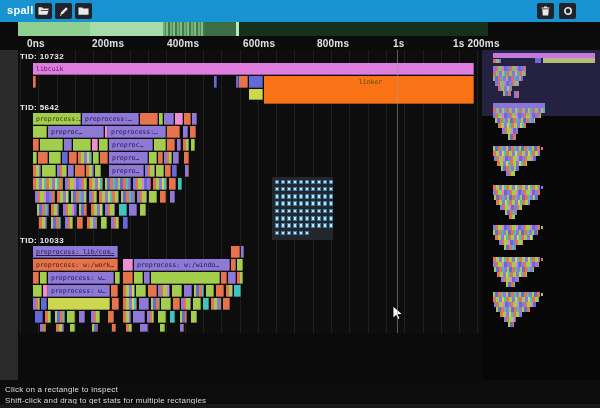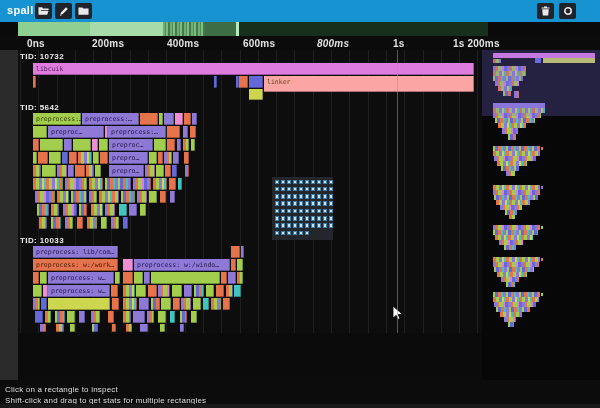--- a/index.html
+++ b/index.html
@@ -75,21 +75,21 @@
       <div class="seg ng" style="left: 163px; width: 42px;"></div>
       <div class="seg" style="left: 205px; width: 31px; background: rgb(61, 109, 69);"></div>
       <div class="seg" style="left: 236px; width: 3px; background: rgb(185, 232, 187);"></div>
       <div class="seg" style="left: 239px; width: 249px; background: rgb(22, 48, 28);"></div>
     </div>
   <div class="ruler" id="ruler">
       <div class="ruler-label" style="left: 27px;">0ns</div>
       <div class="ruler-label" style="left: 92px;">200ms</div>
       <div class="ruler-label" style="left: 167px;">400ms</div>
       <div class="ruler-label" style="left: 243px;">600ms</div>
-      <div class="ruler-label" style="left: 317px; font-style: italic;">800ms</div>
+      <div class="ruler-label" style="left: 317px;">800ms</div>
       <div class="ruler-label" style="left: 393px;">1s</div>
       <div class="ruler-label" style="left: 453px;">1s 200ms</div>
     </div>
   <div class="left-margin"></div>
   <div class="flame" id="flame"></div>
   <div class="minimap" id="minimap"></div>
   <div class="statusbar">
     <div class="status-line" style="top:16px">Shift-click and drag to get stats for multiple rectangles</div>
     <div class="status-line" style="top:5px">Click on a rectangle to inspect</div>
   </div>
@@ -99,21 +99,21 @@
       <path d="M1 1 L1 13 L4.2 10.4 L6 14.5 L8 13.6 L6.2 9.6 L10.5 9.3 Z" fill="#fff" stroke="#000" stroke-width="0.8"></path>
     </svg>
   </div>
 <div class="tid-label" style="left: 20px; top: 52px;">TID: 10732</div>
     <div class="bar" style="left: 33px; top: 63px; width: 441px; height: 12px; background: rgb(223, 125, 222); color: rgb(90, 28, 94);">libcuik</div>
     <div class="bar" style="left: 33px; top: 76px; width: 2px; height: 12px; background: rgb(229, 116, 77);"></div>
     <div class="bar" style="left: 214px; top: 76px; width: 2px; height: 12px; background: rgb(101, 105, 216);"></div>
     <div class="bar" style="left: 236px; top: 76px; width: 2px; height: 12px; background: rgb(101, 105, 216);"></div>
     <div class="bar" style="left: 239px; top: 76px; width: 9px; height: 12px; background: rgb(229, 116, 77);"></div>
     <div class="bar" style="left: 249px; top: 76px; width: 14px; height: 12px; background: rgb(101, 105, 216);"></div>
-    <div class="bar" style="left: 264px; top: 76px; width: 210px; height: 16px; background: #fca5a5; color: rgb(78, 80, 16);">linker</div>
+    <div class="bar" style="left: 264px; top: 76px; width: 210px; height: 28px; background: #f97316; color: rgb(78, 80, 16); text-align: center;">linker</div>
     <div class="bar" style="left: 249px; top: 89px; width: 14px; height: 11px; background: rgb(204, 214, 79);"></div>
     <div class="tid-label" style="left: 20px; top: 103px;">TID: 5642</div>
     <div class="bar" style="left: 33px; top: 113px; width: 48px; height: 12px; background: rgb(163, 205, 76); color: rgb(51, 64, 12);">preprocess:…</div>
     <div class="bar" style="left: 82px; top: 113px; width: 57px; height: 12px; background: rgb(143, 121, 214); color: rgb(36, 26, 78);">preprocess:…</div>
     <div class="bar" style="left: 140px; top: 113px; width: 18px; height: 12px; background: rgb(229, 116, 77);"></div>
     <div class="bar" style="left: 159px; top: 113px; width: 4px; height: 12px; background: rgb(163, 205, 76);"></div>
     <div class="bar" style="left: 164px; top: 113px; width: 10px; height: 12px; background: rgb(143, 121, 214);"></div>
     <div class="bar" style="left: 175px; top: 113px; width: 8px; height: 12px; background: rgb(238, 143, 211);"></div>
     <div class="bar" style="left: 184px; top: 113px; width: 7px; height: 12px; background: rgb(229, 116, 77);"></div>
     <div class="bar" style="left: 192px; top: 113px; width: 5px; height: 12px; background: rgb(143, 121, 214);"></div>
@@ -192,21 +192,21 @@
     <div class="bar" style="left: 140px; top: 204px; width: 6px; height: 12px; background: rgb(163, 205, 76);"></div>
     <div class="bar da" style="left: 39px; top: 217px; width: 8px; height: 12px;"></div>
     <div class="bar dc" style="left: 51px; top: 217px; width: 10px; height: 12px;"></div>
     <div class="bar db" style="left: 65px; top: 217px; width: 8px; height: 12px;"></div>
     <div class="bar" style="left: 77px; top: 217px; width: 6px; height: 12px; background: rgb(229, 116, 77);"></div>
     <div class="bar da" style="left: 87px; top: 217px; width: 10px; height: 12px;"></div>
     <div class="bar" style="left: 101px; top: 217px; width: 6px; height: 12px; background: rgb(163, 205, 76);"></div>
     <div class="bar db" style="left: 111px; top: 217px; width: 8px; height: 12px;"></div>
     <div class="bar" style="left: 123px; top: 217px; width: 5px; height: 12px; background: rgb(101, 105, 216);"></div>
     <div class="tid-label" style="left: 20px; top: 236px;">TID: 10033</div>
-    <div class="bar" style="left: 33px; top: 246px; width: 85px; height: 12px; background: rgb(143, 121, 214); color: rgb(36, 26, 78);">preprocess: lib/com…</div>
+    <div class="bar" style="left: 33px; top: 246px; width: 85px; height: 12px; background: rgb(143, 121, 214); color: rgb(36, 26, 78); text-decoration: underline;">preprocess: lib/com…</div>
     <div class="bar" style="left: 231px; top: 246px; width: 9px; height: 12px; background: rgb(229, 116, 77);"></div>
     <div class="bar" style="left: 241px; top: 246px; width: 3px; height: 12px; background: rgb(143, 121, 214);"></div>
     <div class="bar" style="left: 33px; top: 259px; width: 85px; height: 12px; background: rgb(229, 116, 77); color: rgb(74, 28, 8);">preprocess: w:/work…</div>
     <div class="bar" style="left: 123px; top: 259px; width: 10px; height: 12px; background: rgb(238, 143, 211);"></div>
     <div class="bar" style="left: 134px; top: 259px; width: 96px; height: 12px; background: rgb(143, 121, 214); color: rgb(36, 26, 78);">preprocess: w:/windo…</div>
     <div class="bar" style="left: 231px; top: 259px; width: 5px; height: 12px; background: rgb(229, 116, 77);"></div>
     <div class="bar" style="left: 237px; top: 259px; width: 6px; height: 12px; background: rgb(163, 205, 76);"></div>
     <div class="bar" style="left: 33px; top: 272px; width: 6px; height: 12px; background: rgb(229, 116, 77);"></div>
     <div class="bar" style="left: 40px; top: 272px; width: 7px; height: 12px; background: rgb(163, 205, 76);"></div>
     <div class="bar" style="left: 48px; top: 272px; width: 66px; height: 12px; background: rgb(143, 121, 214); color: rgb(36, 26, 78);">preprocess: w…</div>

